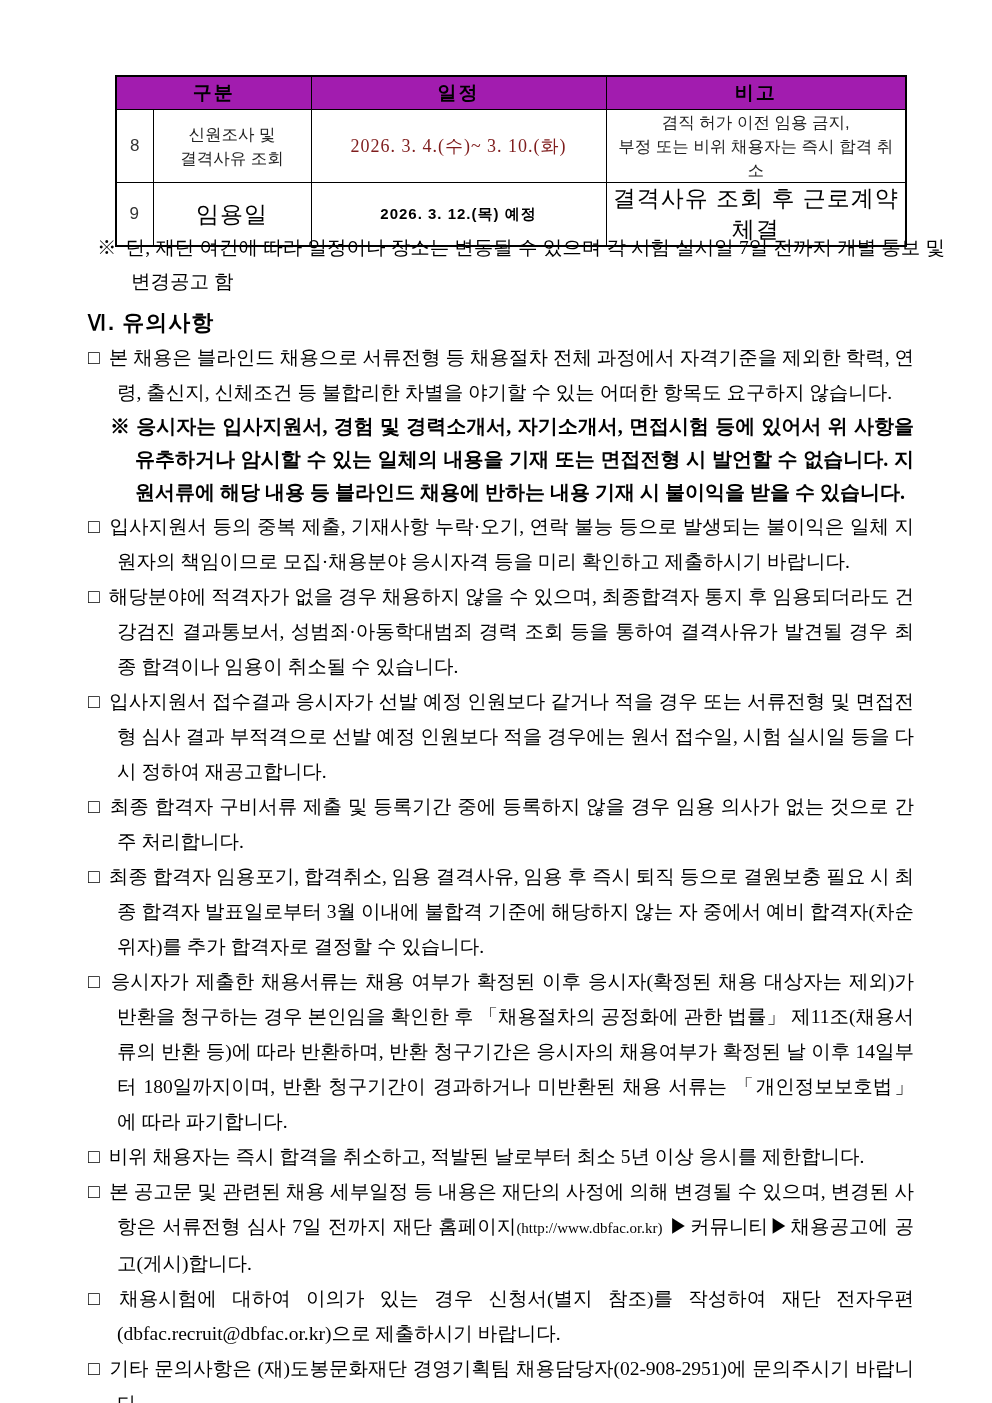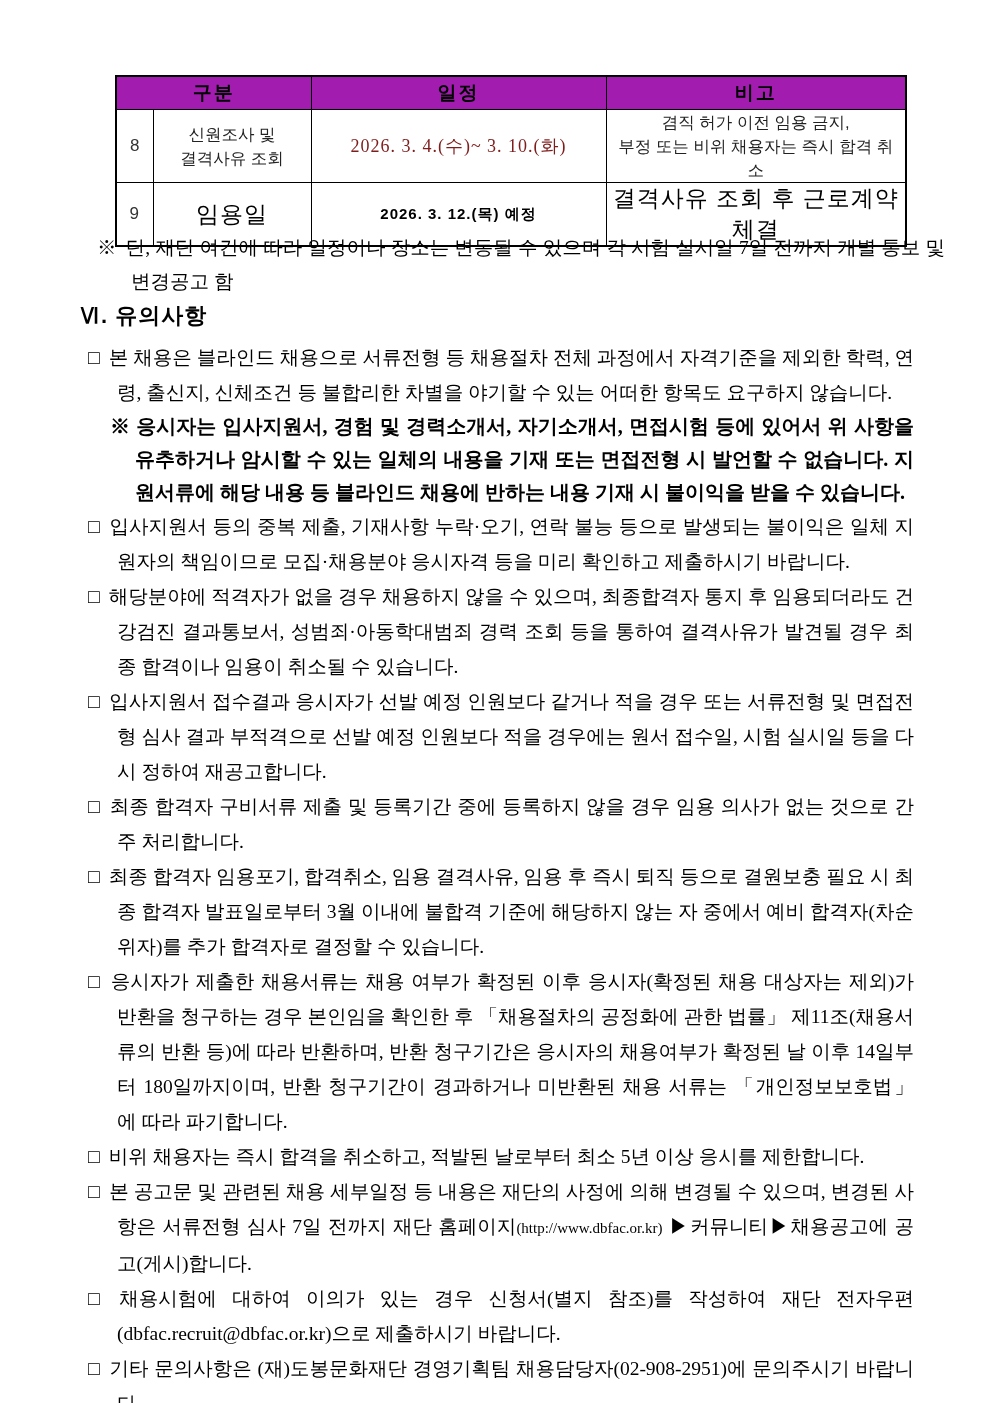--- a/index.html
+++ b/index.html
@@ -33,21 +33,21 @@
   .r9 .cell-sch{font-family:Liberation Sans, sans-serif;font-weight:bold;font-size:15px;}
   
   .footnote{
     position:absolute;left:97px;top:231px;width:814px;margin:0;
     font-size:19.5px;line-height:34px;text-align:justify;
     padding-left:34px;text-indent:-34px;
   }
   .footnote .mk{padding-right:9px;}
   
   h2.sec-title{
-    position:absolute;left:74px;top:297px;margin:4px;
+    position:absolute;left:74px;top:297px;margin:11px;
     font-family:"Liberation Sans",sans-serif;font-size:22px;font-weight:bold;
     letter-spacing:1px;
   }
   .items{position:absolute;left:88px;top:340px;width:826px;}
   .item{
     font-size:19.5px;line-height:35px;text-align:justify;
     padding-left:29px;text-indent:-29px;margin:0;
   }
   .item .mk{padding-right:9px;}
   .item.sub{

